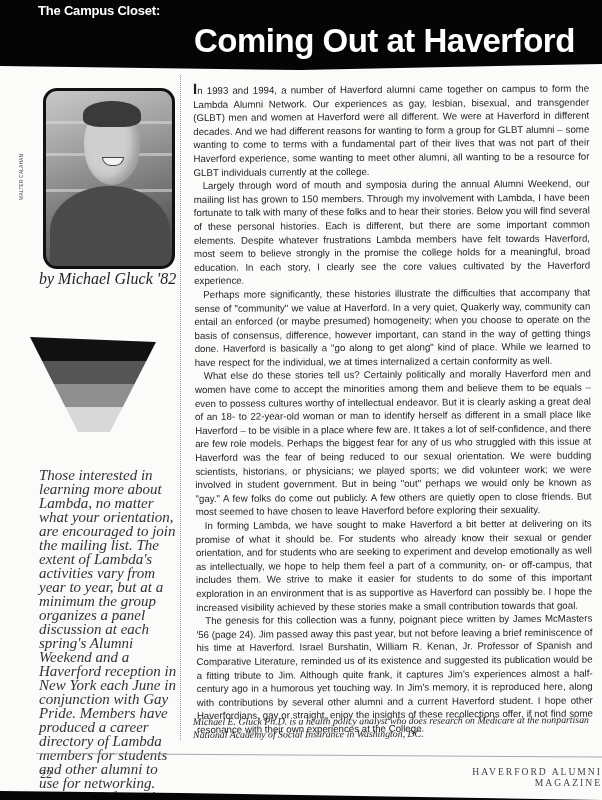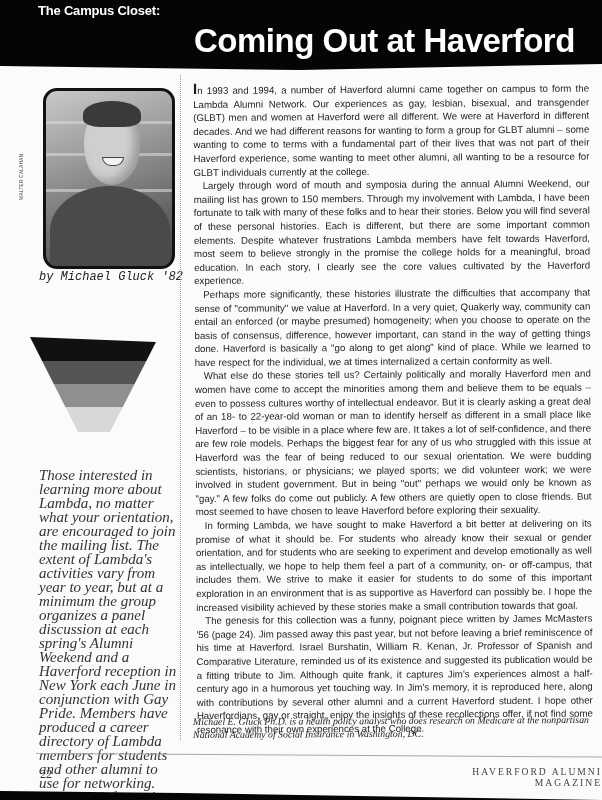--- a/index.html
+++ b/index.html
@@ -44,21 +44,21 @@
   .photo .body {
     position: absolute; left: 4px; top: 95px; width: 120px; height: 90px;
     border-radius: 50% 50% 0 0; background: #4a4a4a;
   }
   .photo-credit {
     position: absolute; left: 19px; top: 200px; font-size: 4.5px; color: #444;
     transform: rotate(-90deg); transform-origin: left top; letter-spacing: .4px;
   }
   .byline {
     position: absolute; left: 39px; top: 270px;
-    font-family: Liberation Mono, monospace; font-style: italic; font-size: 12px; color: #222;
+    font-family: Liberation Serif, serif; font-style: italic; font-size: 16px; color: #222;
   }
   .funnel { position: absolute; left: 30px; top: 337px; }
   .sidebar-rule {
     position: absolute; left: 180px; top: 75px; width: 0; height: 665px;
     border-left: 1px dotted #999;
   }
   .sidebar-note {
     position: absolute; left: 39px; top: 468px; width: 140px;
     font-family: "Liberation Serif", serif; font-style: italic;
     font-size: 15px; line-height: 14px; color: #333;

